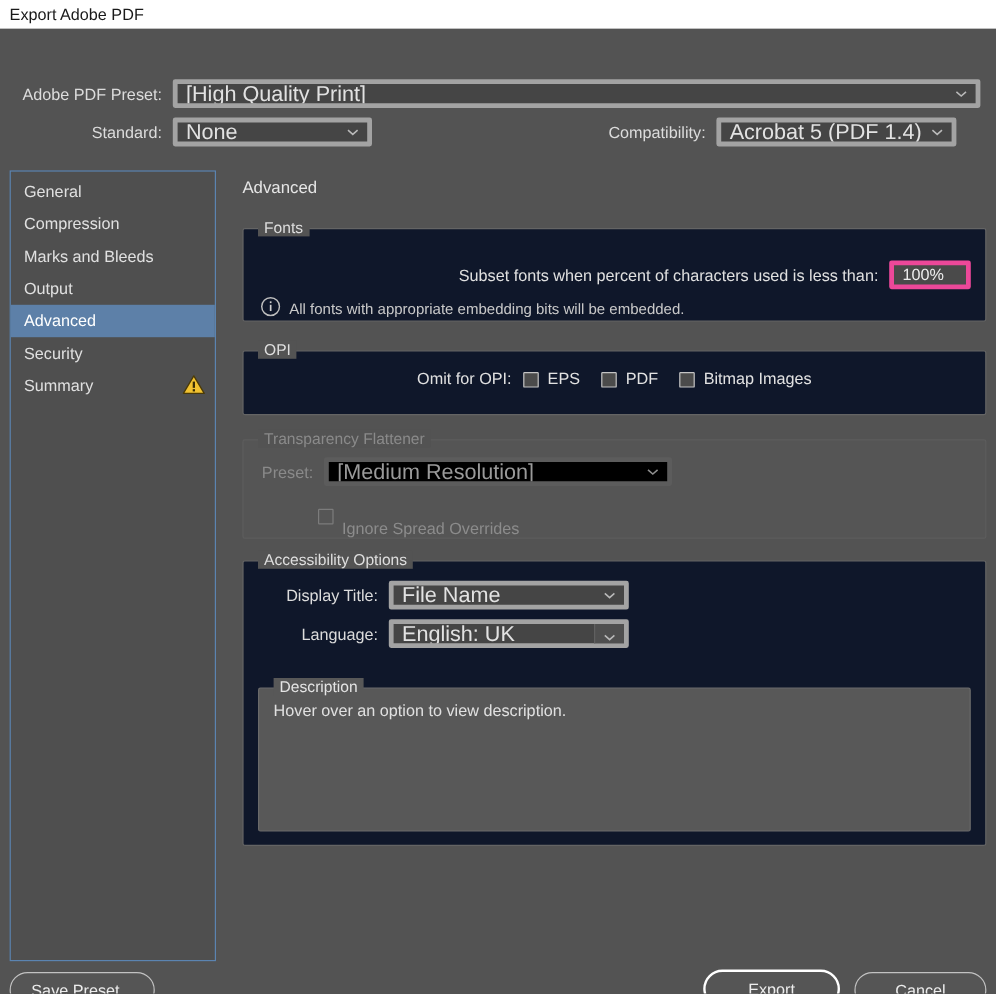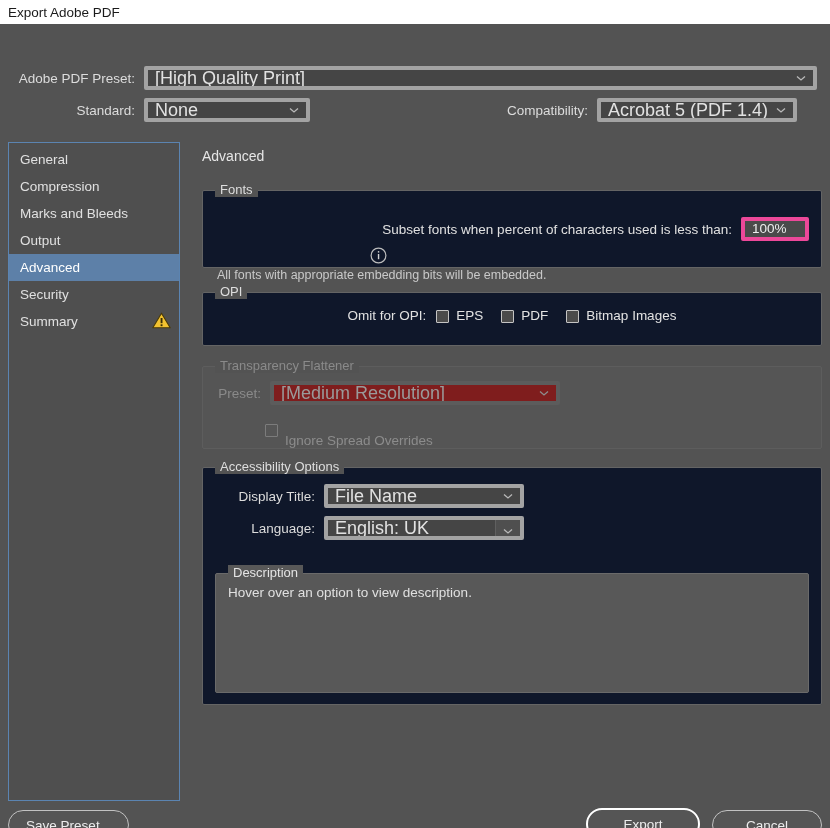--- a/index.html
+++ b/index.html
@@ -177,21 +177,21 @@
     box-sizing: border-box;
     display: flex; align-items: flex-start;
     padding-left: 7px;
     font-size: 13.5px;
     color: #ededed;
   }
 
   .note-row {
     position: absolute;
     left: 14px; top: 56px;
-    display: flex; align-items: center; flex-direction: column;
+    display: flex; align-items: center;
   }
   .info-icon { margin-right: 7px; display: block; }
   .note-text { font-size: 12.5px; color: #c9c9c9; }
 
   .opi-row {
     position: absolute;
     left: 0; top: 15px; width: 100%;
     display: flex; align-items: center;
     justify-content: center;
     box-sizing: border-box;
@@ -210,21 +210,21 @@
   .cbox.disabled { border-color: #7c7c7c; background: #565656; }
   .cbox-label { font-size: 13.5px; color: #e2e2e2; white-space: nowrap; }
   .cbox-label.disabled { color: #8c8c8c; margin-top: 20px; }
 
   .flat-preset-row {
     position: absolute; left: 0; top: 14px;
     display: flex; align-items: center;
   }
   .flat-preset-row .field-label { width: 58px; color: #8a8a8a; margin-right: 9px; }
   .combo.disabled {
-    background: #7f1d1d;
+    background: #000000;
     border-color: #5c5c5c;
     color: #9a9a9a;
   }
   #flat-preset-combo { width: 290px; }
   .flat-cb-row {
     position: absolute; left: 62px; top: 46px;
     display: flex; align-items: center;
   }
 
   .access-row {

